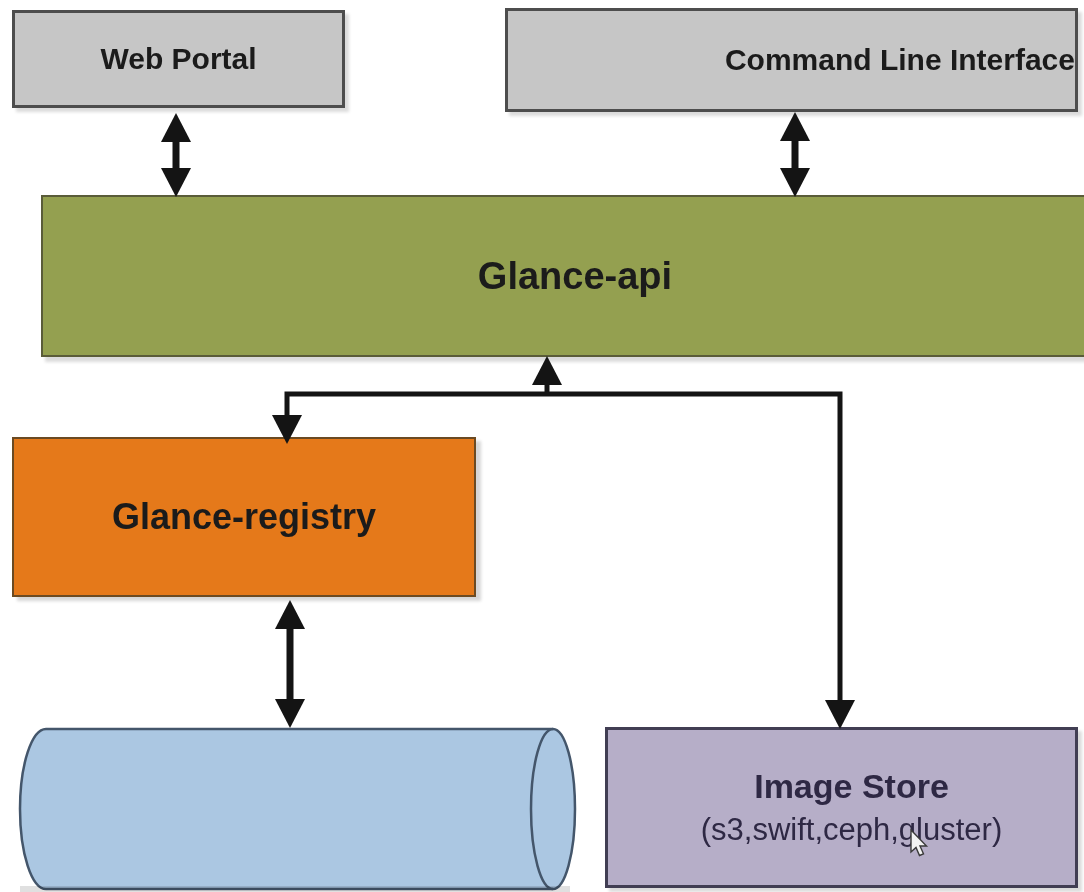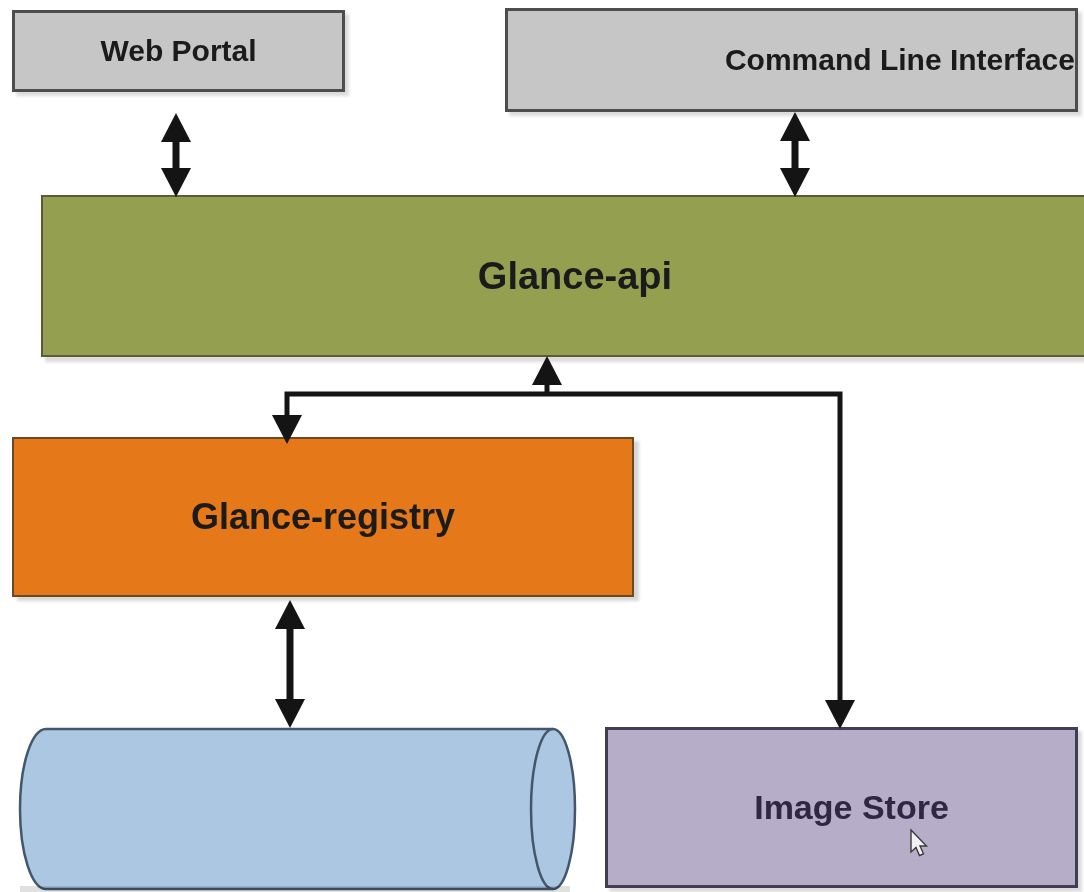--- a/index.html
+++ b/index.html
@@ -17,32 +17,32 @@
     text-align:center;
     color:#1b1b1b;
     font-weight:bold;
   }
   .node-gray{
     background:#c6c6c6;
     border:3px solid #4d4d4d;
     box-shadow:4px 4px 3px rgba(0,0,0,0.14);
     font-size:30px;
   }
-  .node-webportal{left:12px;top:10px;width:333px;height:82px;}
+  .node-webportal{left:12px;top:10px;width:333px;height:98px;}
   .node-cli{left:505px;top:8px;width:573px;height:104px;justify-content:flex-end;}
   .node-glanceapi{
     left:12px;top:195px;width:1068px;height:162px;
     background:#94a050;
     border:2px solid #5a5c39;
     box-shadow:4px 5px 3px rgba(0,0,0,0.14);
     font-size:38px;
     margin-left:29px;
   }
   .node-registry{
-    left:12px;top:437px;width:622px;height:160px;
+    left:12px;top:437px;width:464px;height:160px;
     background:#e5791a;
     border:2px solid #6b4a22;
     box-shadow:5px 4px 3px rgba(0,0,0,0.16);
     font-size:36px;
   }
   .node-imagestore{
     left:605px;top:727px;width:473px;height:161px;
     background:#b6aec8;
     border:3px solid #413e53;
     box-shadow:4px 4px 3px rgba(0,0,0,0.14);
@@ -81,20 +81,21 @@
   <div class="node node-glanceapi">
     <span>Glance-api</span>
   </div>
 
   <div class="node node-registry">
     <span>Glance-registry</span>
   </div>
 
   <div class="node node-imagestore">
     <span class="title">Image Store</span>
+    <span class="subtitle">(s3,swift,ceph,gluster)</span>
   </div>
 
   <div class="db-label">DataBase</div>
 
   <svg class="overlay" viewBox="0 0 1084 892" aria-hidden="true">
 
     <g>
       <path d="M 46,729 L 553,729 A 22 80 0 0 1 553,889 L 46,889 A 26 80 0 0 1 46,729 Z" fill="#abc7e2" stroke="#44566b" stroke-width="2.5"></path>
       <path d="M 553,729 A 22 80 0 0 0 553,889" fill="none" stroke="#44566b" stroke-width="2.5"></path>
       <rect x="20" y="886" width="550" height="6" fill="rgba(0,0,0,0.12)"></rect>

